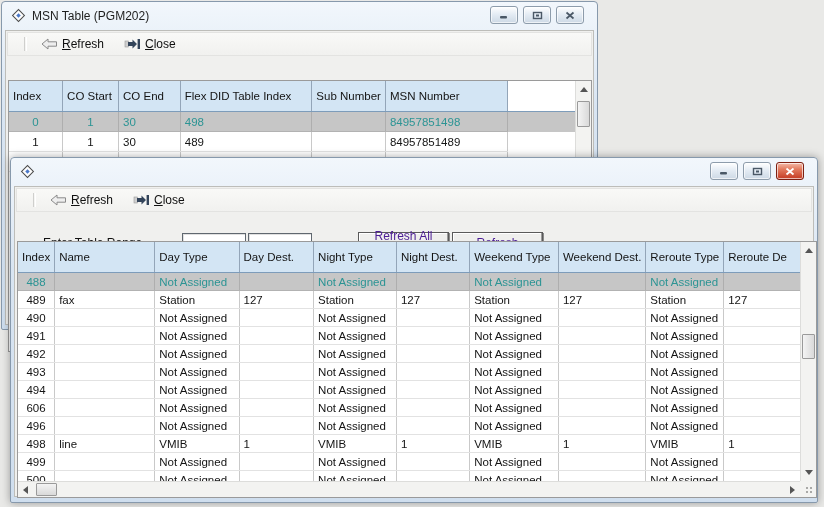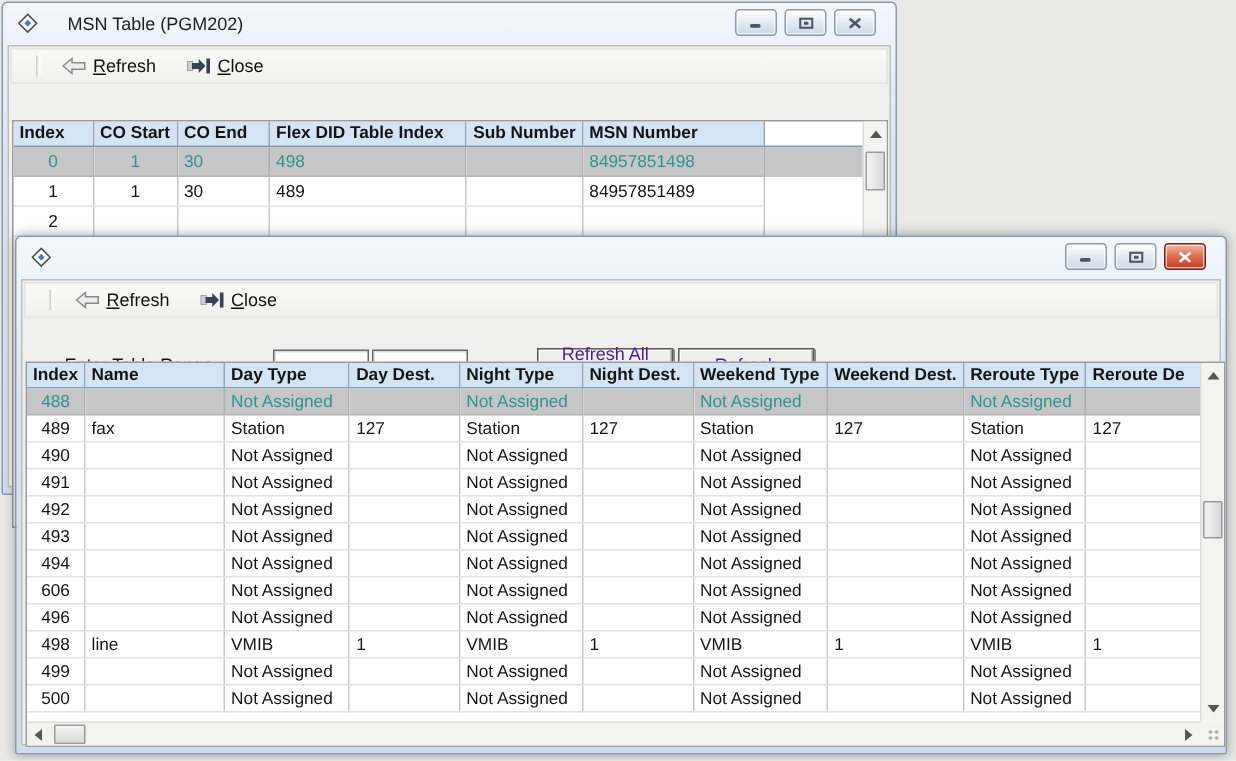--- a/index.html
+++ b/index.html
@@ -12,21 +12,21 @@
   .window{
     position:absolute;
     background:linear-gradient(180deg,#f2f7fc,#d9e5f2 32%,#cfdeee);
     border:1px solid #8799ac;
     border-radius:4px 4px 2px 2px;
     box-sizing:border-box;
   }
   .window.active{ box-shadow:0 0 8px rgba(0,0,0,.35); }
   .titlebar{
     position:absolute;left:0;top:0;right:0;height:27px;
-    display:flex;align-items:center;gap:19px;padding-left:9px;
+    display:flex;align-items:center;gap:6px;padding-left:9px;
     box-sizing:border-box;
   }
   .title-text{font-size:12px;color:#1e1e1e;white-space:nowrap;}
   .winbtns{position:absolute;top:4px;right:13px;display:flex;gap:5px;}
   .winbtn{
     width:28px;height:18px;border:1px solid #8d9cab;border-radius:3px;
     background:linear-gradient(180deg,#ffffff,#e4ecf4 45%,#cdd9e5);
     display:flex;align-items:center;justify-content:center;
     box-sizing:border-box;box-shadow:inset 0 0 0 1px rgba(255,255,255,.65);
   }
@@ -65,23 +65,23 @@
     box-shadow:inset -1px -1px 0 #9a9a9a,inset 1px 1px 0 #ffffff,1px 1px 0 #8a8a8a;
     font-family:"Liberation Sans",sans-serif;font-size:12px;color:#4c1d95;
     display:flex;align-items:center;justify-content:center;
   }
   .grid-panel{
     position:absolute;background:#ffffff;border:1px solid #9a9a9a;box-sizing:border-box;
   }
   .grid-clip{position:absolute;left:0;top:0;bottom:0;overflow:hidden;}
   table.grid{border-collapse:collapse;table-layout:fixed;font-size:11.5px;color:#141414;}
   table.grid th{
-    background:#d3e5f4;font-weight:bold;text-align:left;
+    background:#d3e5f4;font-weight:normal;text-align:left;
     border-right:1px solid #93a5b8;border-bottom:1px solid #7d9cba;
-    padding:0 4px;height:16px;overflow:hidden;white-space:nowrap;
+    padding:0 4px;height:30px;overflow:hidden;white-space:nowrap;
   }
   table.grid th.filler{background:#ffffff;border-right:none;}
   table.grid td{
     border-right:1px solid #c9c9c9;border-bottom:1px solid #e2e2e2;
     padding:0 4px;overflow:hidden;white-space:nowrap;background:#ffffff;
   }
   table.grid td.filler{border-right:none;border-bottom:none;}
   table.grid td.center{text-align:center;}
   table.grid tr.selected td{background:#c6c6c6;color:#2c9494;border-bottom-color:#b2b2b2;border-right-color:#aeaeae;}
   .msn-grid td{height:19px;}

